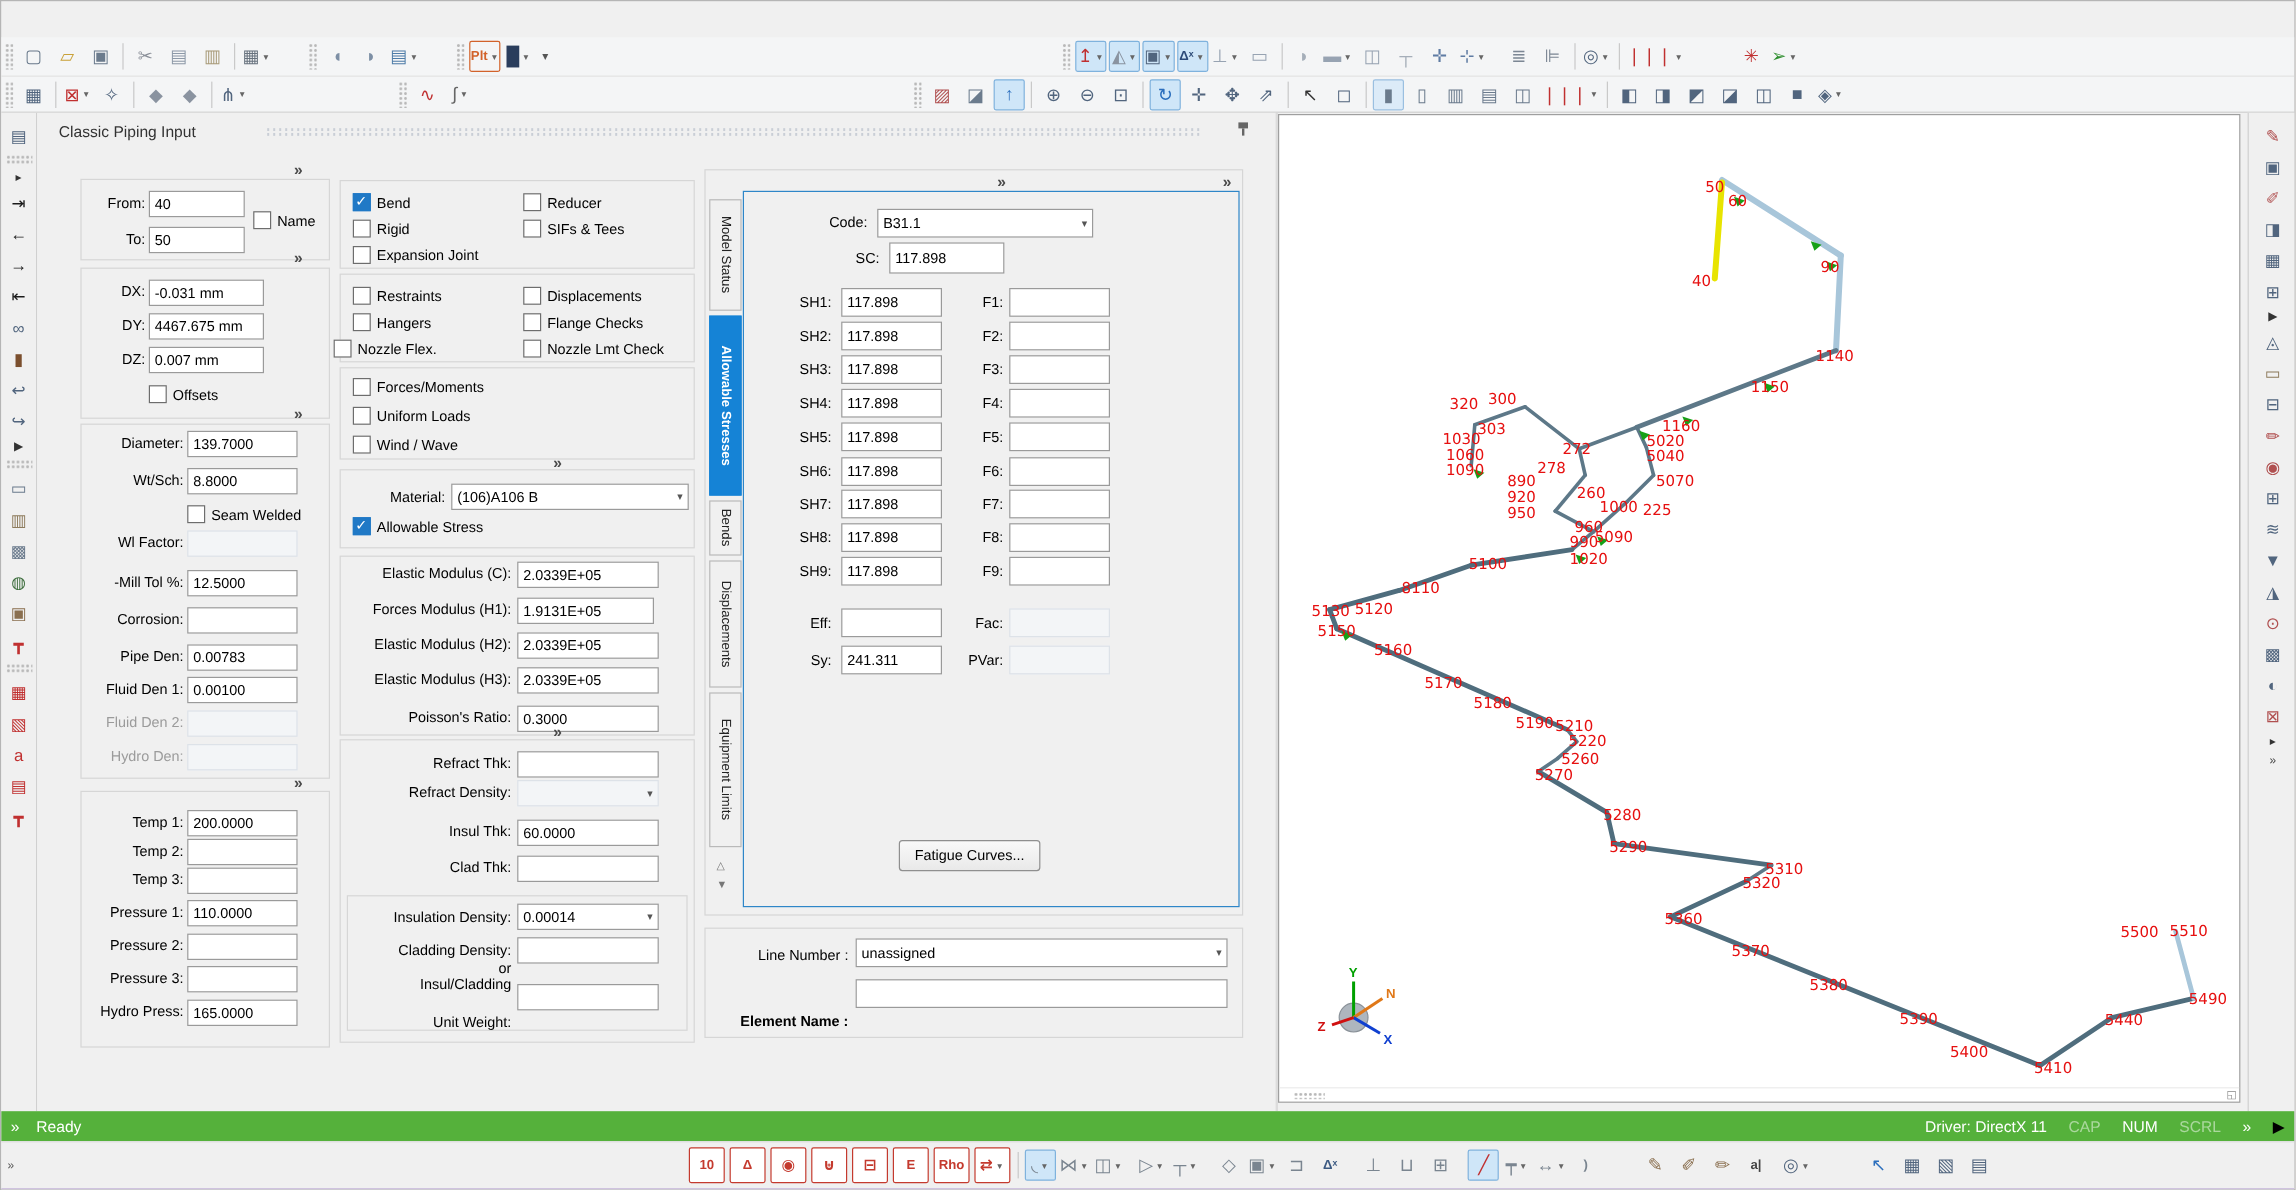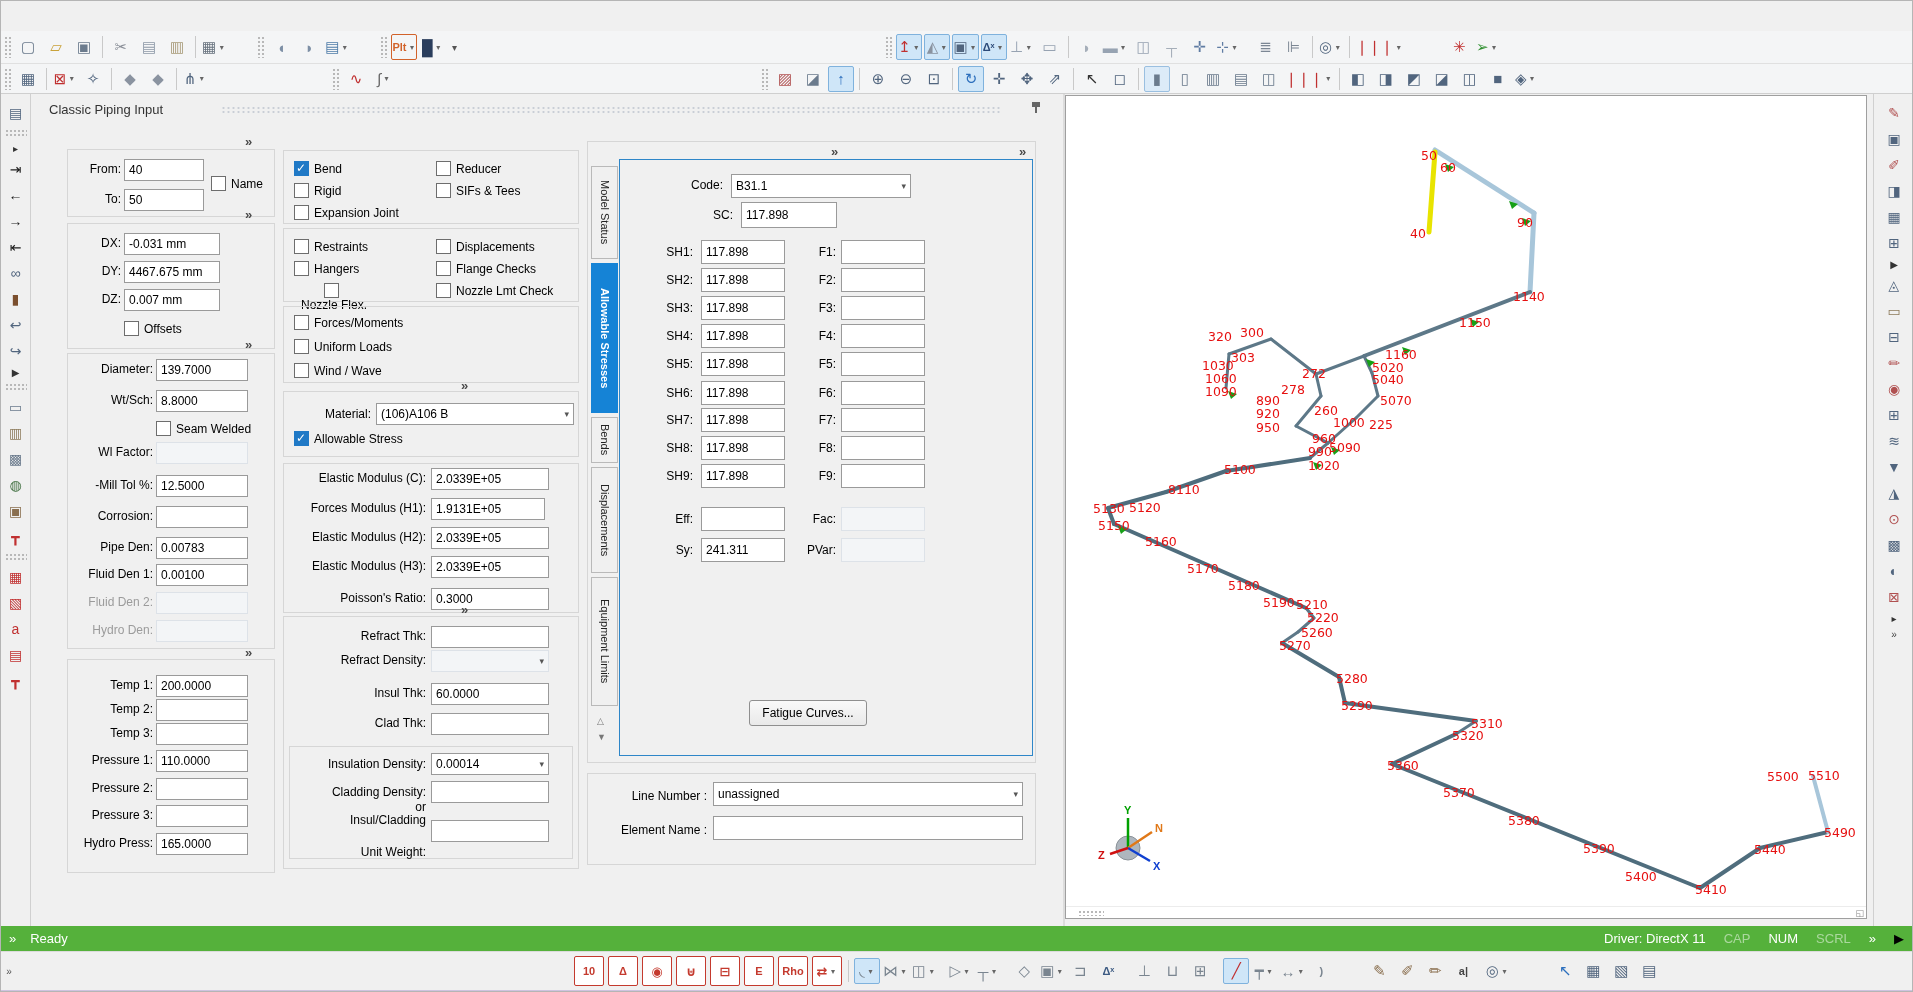--- a/index.html
+++ b/index.html
@@ -616,21 +616,21 @@
         </div>
         <div class="grp" style="left: 252px; top: 134px; width: 296px; height: 74px;"></div>
         <div class="cbox" style="left: 263px; top: 145px;">
           <span class="cb"></span>
           <span class="cbl">Restraints</span>
         </div>
         <div class="cbox" style="left: 263px; top: 167px;">
           <span class="cb"></span>
           <span class="cbl">Hangers</span>
         </div>
-        <div class="cbox" style="left: 265px; top: 189px; flex-direction: column;">
+        <div class="cbox" style="left: 247px; top: 189px;">
           <span class="cb"></span>
           <span class="cbl">Nozzle Flex.</span>
         </div>
         <div class="cbox" style="left: 405px; top: 145px;">
           <span class="cb"></span>
           <span class="cbl">Displacements</span>
         </div>
         <div class="cbox" style="left: 405px; top: 167px;">
           <span class="cb"></span>
           <span class="cbl">Flange Checks</span>
@@ -827,21 +827,21 @@
         <div class="inp dis" style="left: 810px; top: 444px; width: 84px; height: 24px;">
           <span></span>
         </div>
         <div class="btn" style="left: 718px; top: 606px; width: 118px; height: 26px;">Fatigue Curves...</div>
         <div class="grp" style="left: 556px; top: 679px; width: 449px; height: 92px;"></div>
         <div class="lbl" style="left: 516px; top: 695px; width: 160px;">Line Number :</div>
         <div class="inp" style="left: 682px; top: 688px; width: 310px; height: 24px;">
           <span>unassigned</span>
           <span class="ca">▾</span>
         </div>
-        <div class="lbl" style="left: 516px; top: 729px; width: 160px;">Element Name :</div>
+        <div class="lbl" style="left: 516px; top: 750px; width: 160px; font-weight: bold;">Element Name :</div>
         <div class="inp" style="left: 682px; top: 722px; width: 310px; height: 24px;">
           <span></span>
         </div>
       </div>
   </div>
 
   <div id="splitter"></div>
 
   <div id="viewport">
     <svg id="vpsvg" width="800" height="810">

